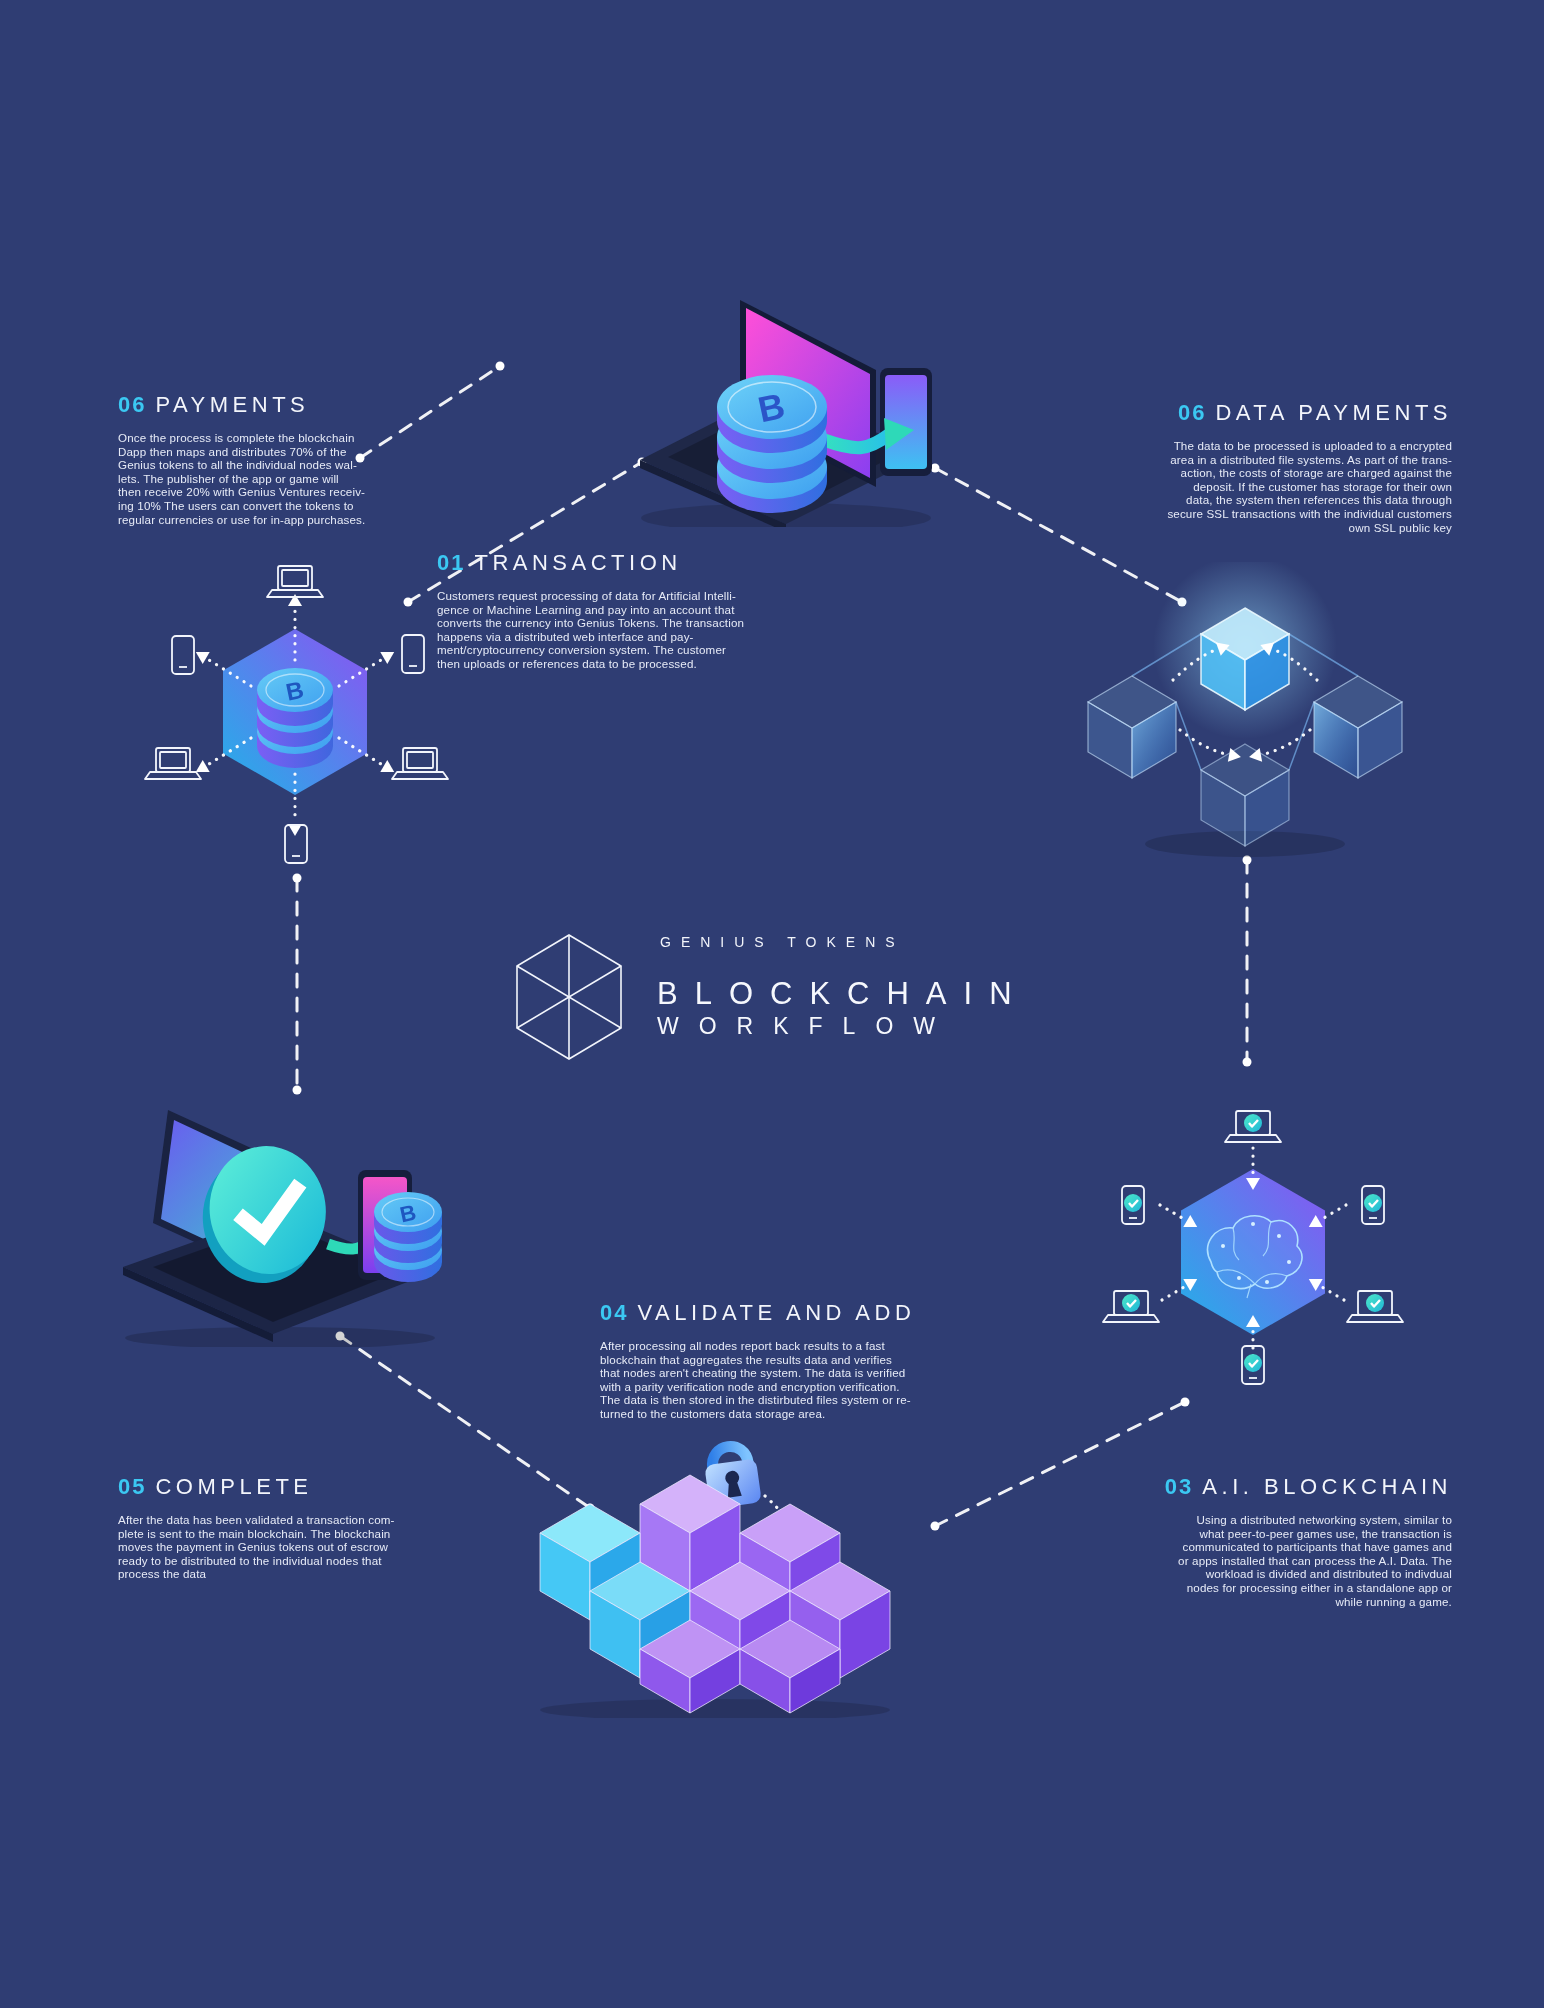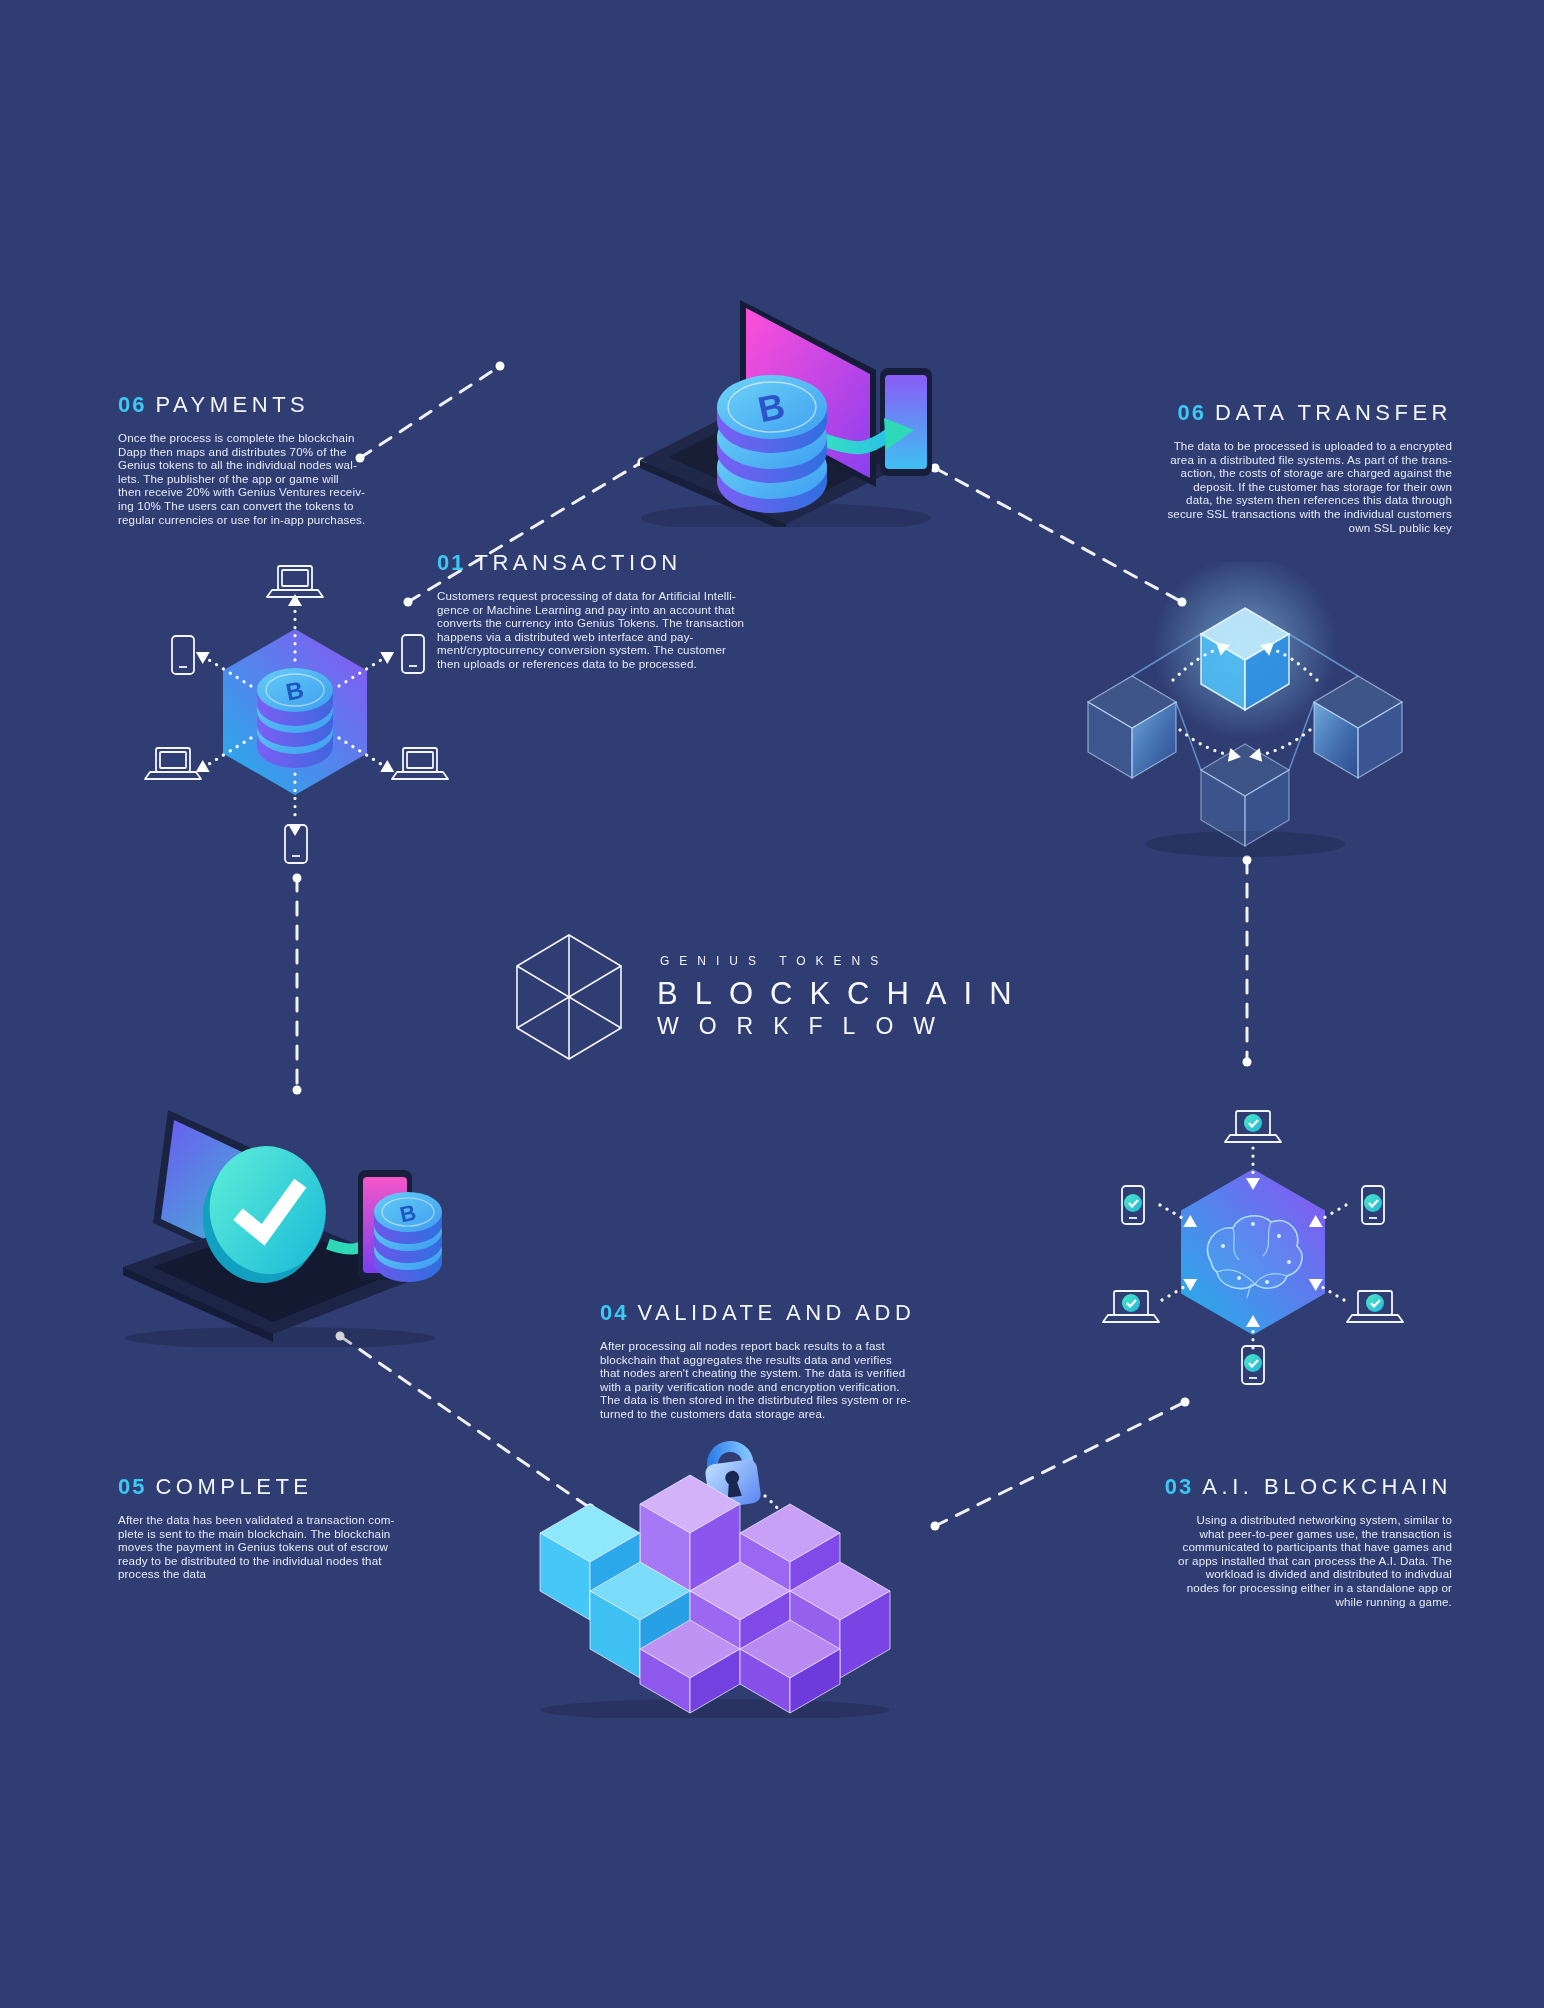--- a/index.html
+++ b/index.html
@@ -11,21 +11,21 @@
   .title{color:#f3f5fb;font-weight:400;letter-spacing:4.5px;}
   .body{margin-top:13px;font-size:11.6px;line-height:13.6px;color:#e7ebf7;
         white-space:pre-line;letter-spacing:0.15px;font-weight:500;}
   .align-left{text-align:left}
   .align-center{text-align:left}
   .align-right{text-align:right}
   .illus{position:absolute;z-index:2;}
   #connectors{position:absolute;left:0;top:0;z-index:1;}
   .logo-wrap{position:absolute;left:515px;top:930px;width:560px;height:140px;z-index:3;}
   .logo-hex{position:absolute;left:0;top:3px;}
-  .logo-brand{position:absolute;left:145px;top:24px;font-size:12px;letter-spacing:10px;
+  .logo-brand{position:absolute;left:145px;top:4px;font-size:14px;letter-spacing:10px;
               color:#f3f5fb;font-weight:500;white-space:nowrap;}
   .logo-t1{position:absolute;left:142px;top:46px;font-size:31px;letter-spacing:17px;
            color:#f6f8fd;font-weight:400;white-space:nowrap;}
   .logo-t2{position:absolute;left:142px;top:83px;font-size:23px;letter-spacing:20px;
            color:#f6f8fd;font-weight:500;white-space:nowrap;}
   .dev{stroke:#f2f5fc;stroke-width:1.8;fill:none;stroke-linejoin:round;}
   .dotray{stroke:#ffffff;stroke-width:3.2;stroke-dasharray:0.1 8;stroke-linecap:round;fill:none;opacity:.95;}
   .ah{fill:#ffffff;}
   .cubeline{stroke:rgba(130,195,255,.6);stroke-width:1.5;}
 </style>
@@ -507,21 +507,21 @@
     <div class="body">Customers request processing of data for Artificial Intelli-
 gence or Machine Learning and pay into an account that
 converts the currency into Genius Tokens.  The transaction
 happens via a distributed web interface and pay-
 ment/cryptocurrency conversion system.  The customer
 then uploads or references data to be processed.</div>
   </div>
 
   <div class="step align-right" style="left:1042px;top:400px;width:410px">
     <div class="heading">
-      <span class="num">06</span><span class="title">DATA TRANSFER</span>
+      <span class="num">06</span><span class="title">DATA PAYMENTS</span>
     </div>
     <div class="body">The data to be processed is uploaded to a encrypted
 area in a distributed file systems.  As part of the trans-
 action, the costs of storage are charged against the
 deposit.  If the customer has storage for their own
 data, the system then references this data through
 secure SSL transactions with the individual customers
 own SSL public key</div>
   </div>
 

